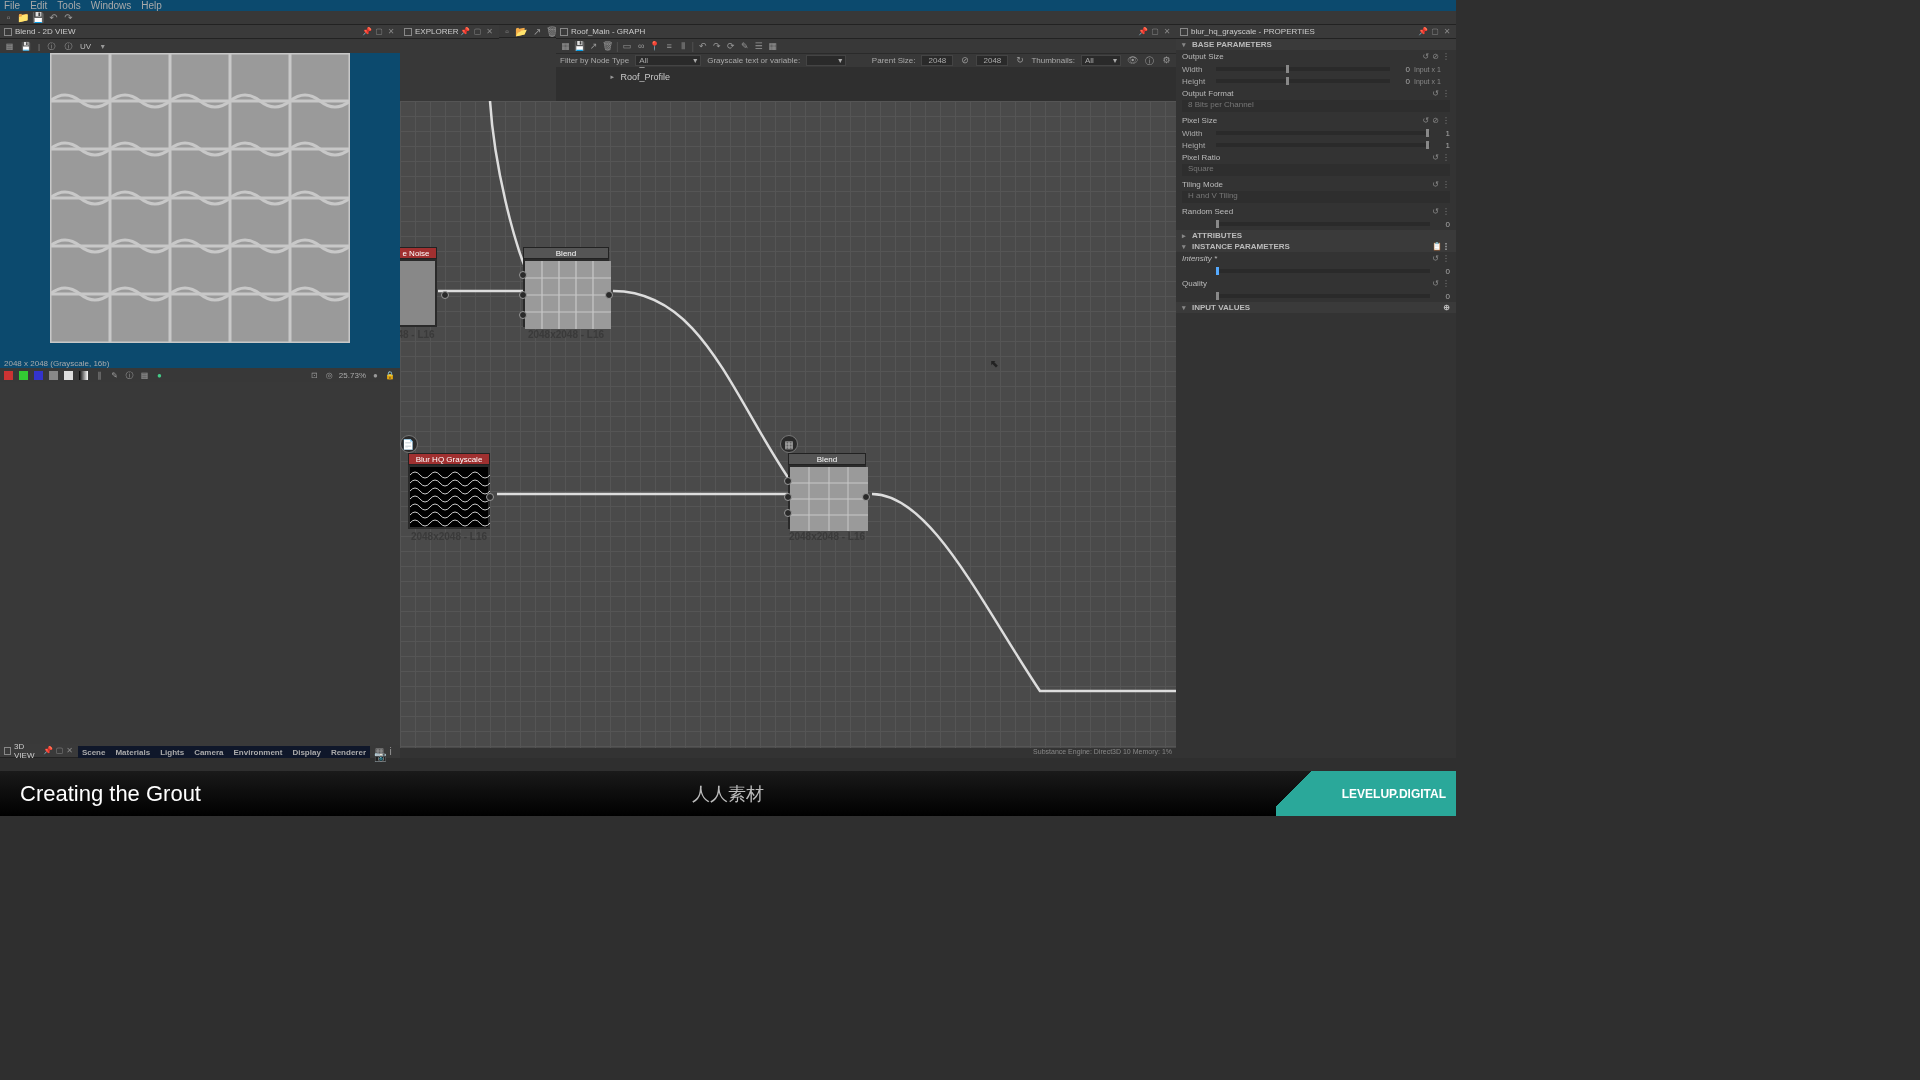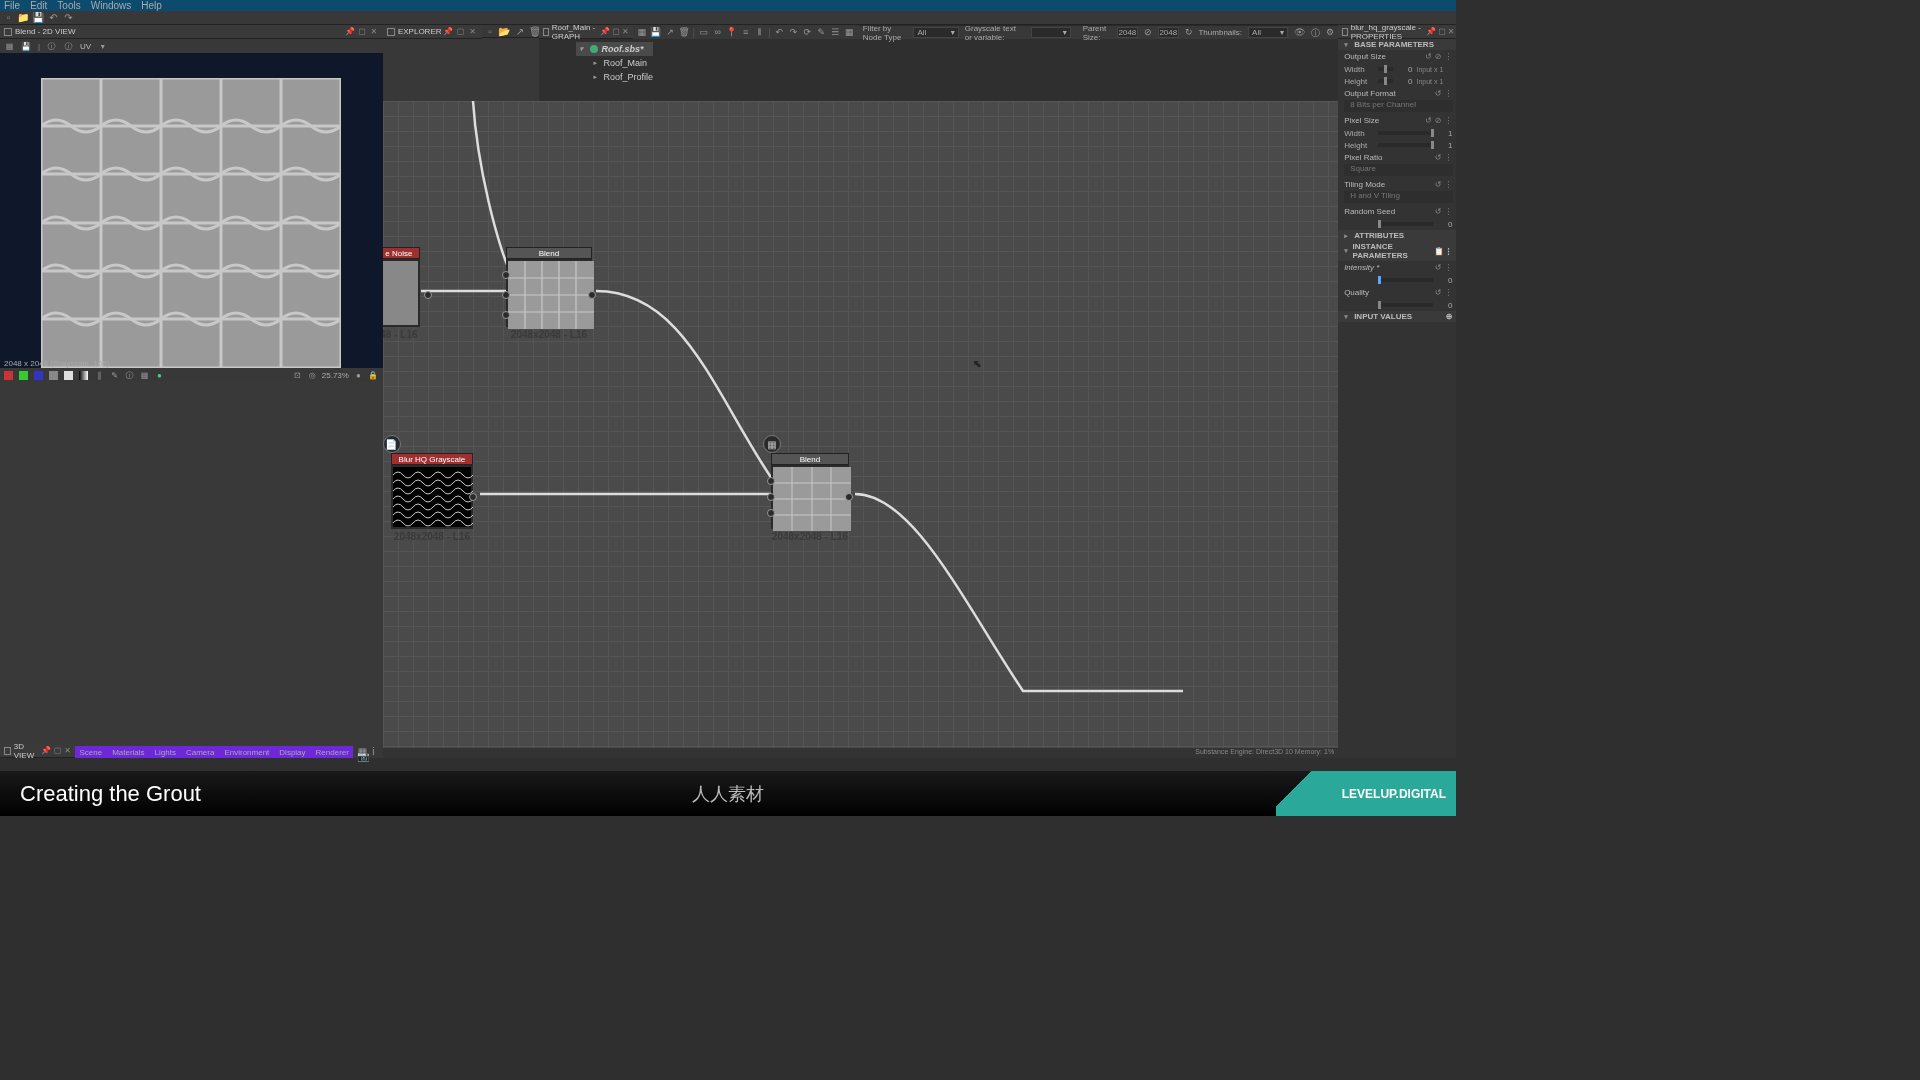--- a/index.html
+++ b/index.html
@@ -21,33 +21,33 @@
 
 
 .panel-header { height: 14px; background: #3a3a3a; display: flex; align-items: center; padding: 0 4px; font-size: 8px; color: #ccc; border-bottom: 1px solid #222; }
 .panel-header .icon-sq { width: 8px; height: 8px; margin-right: 3px; background: transparent; border: 1px solid #888; }
 .panel-header .spacer { flex: 1; }
 .panel-header .hbtn { width: 10px; height: 10px; margin-left: 2px; color: #888; font-size: 8px; cursor: pointer; text-align: center; }
 
 
 .view2d { height: 357px; display: flex; flex-direction: column; background: #393939; }
 .v2d-tools { height: 14px; background: #383838; display: flex; align-items: center; padding: 0 4px; font-size: 8px; gap: 6px; }
-.v2d-canvas { flex: 1; background: #0f172a; position: relative; display: flex; align-items: flex-end; justify-content: center; }
+.v2d-canvas { flex: 1; background: #0c4a6e; position: relative; display: flex; align-items: flex-start; justify-content: center; }
 .tile-preview { width: 300px; height: 290px; background: #888; }
 .tile-preview-svg { width: 100%; height: 100%; }
 .v2d-status { position: absolute; bottom: 0; left: 4px; font-size: 8px; color: #aaa; }
 .v2d-bottom { height: 14px; background: #383838; display: flex; align-items: center; padding: 0 4px; gap: 4px; font-size: 8px; }
 .v2d-bottom .spacer { flex: 1; }
 .swatch { width: 9px; height: 9px; margin-right: 2px; }
 .sw-r{background:#c33}.sw-g{background:#3c3}.sw-b{background:#33c}.sw-a{background:#888}.sw-w{background:#ddd}.sw-grad{background:linear-gradient(90deg,#000,#fff)}
 .zoom-label { color: #aaa; font-size: 8px; }
 
 
 .view3d { flex: 1; display: flex; background: #393939; align-items: flex-end; }
-.v3d-menu { height: 12px; background: #6d28d9; display: flex; align-items: center; padding: 0 4px; font-size: 8px; gap: 10px; color: #aaa; }
+.v3d-menu { height: 12px; background: #0f172a; display: flex; align-items: center; padding: 0 4px; font-size: 8px; gap: 10px; color: #aaa; font-weight: bold; }
 .v3d-canvas { flex: 1; background: linear-gradient(180deg, #7a7a7a 0%, #5a5a5a 100%); position: relative; }
 .v3d-cam { position: absolute; top: 4px; left: 4px; width: 14px; height: 10px; }
 .v3d-bottom { height: 13px; background: #383838; display: flex; align-items: center; padding: 0 4px; }
 .tree { padding: 17px; }
 .tree-row { height: 14px; display: flex; align-items: center; padding-left: 4px; font-size: 9px; color: #ccc; }
 .tree-row.sel { background: #4a4a4a; font-style: italic; font-weight: bold; }
 .tree-row .arrow { width: 10px; color: #999; font-size: 7px; }
 .tree-row .iconfile { width: 8px; height: 8px; border-radius: 50%; background: #4a7; margin-right: 4px; }
 .tree-indent { display: inline-block; }
 .graph-tools { height: 14px; background: #383838; display: flex; align-items: center; padding: 0 4px; gap: 3px; }
@@ -259,21 +259,21 @@
             <span>Roof_Main</span>
           </div>
           <div class="tree-row">
             <span class="tree-indent" style="width:14px"></span>
               <span class="arrow">▸</span>
             <span>Roof_Profile</span>
           </div>
         </div>
       </div>
 
-      <div style="flex:1; display:flex; flex-direction:row;">
+      <div style="flex:1; display:flex; flex-direction:column;">
         <div class="panel-header">
           <span class="icon-sq"></span>
           <span>Roof_Main  -  GRAPH</span>
           <div class="spacer"></div>
           <span class="hbtn">📌</span>
           <span class="hbtn">▢</span>
           <span class="hbtn">✕</span>
         </div>
         <div class="graph-tools">
           <span class="g-icon">▦</span>

